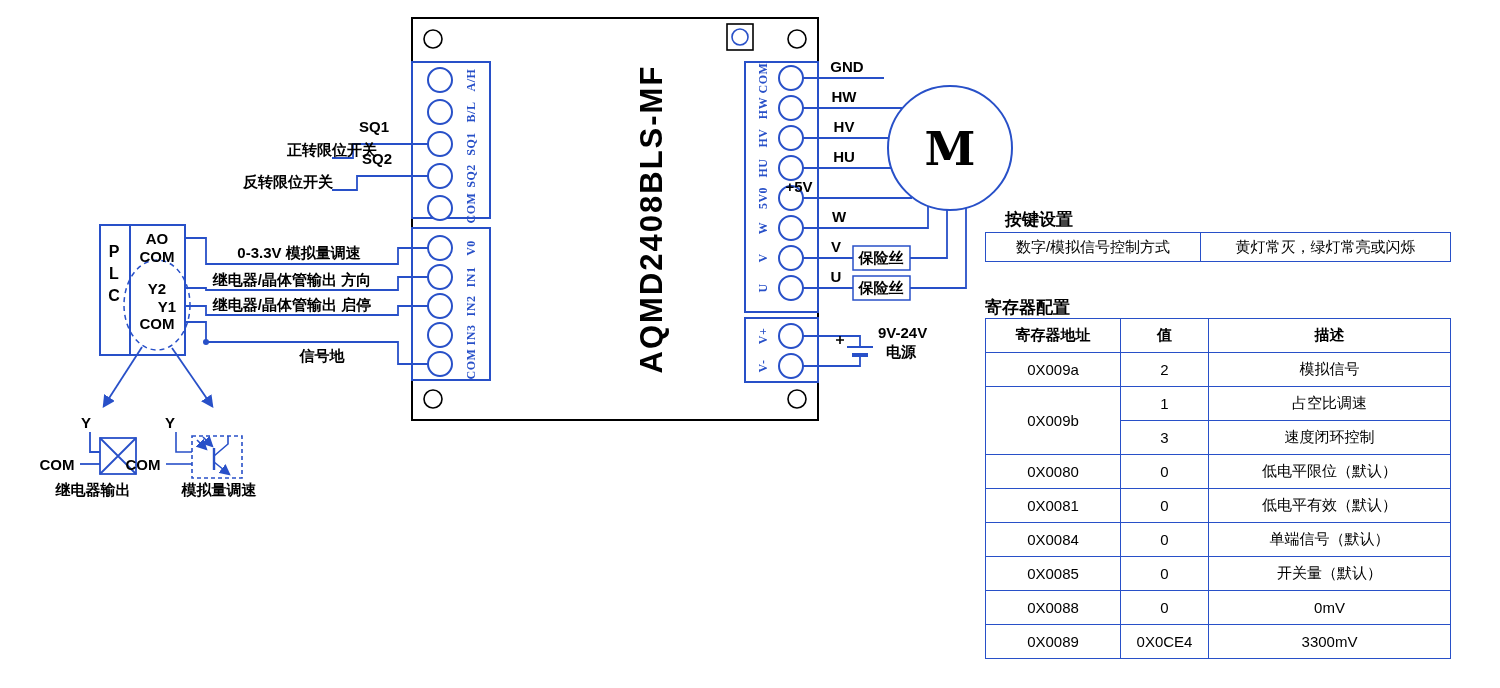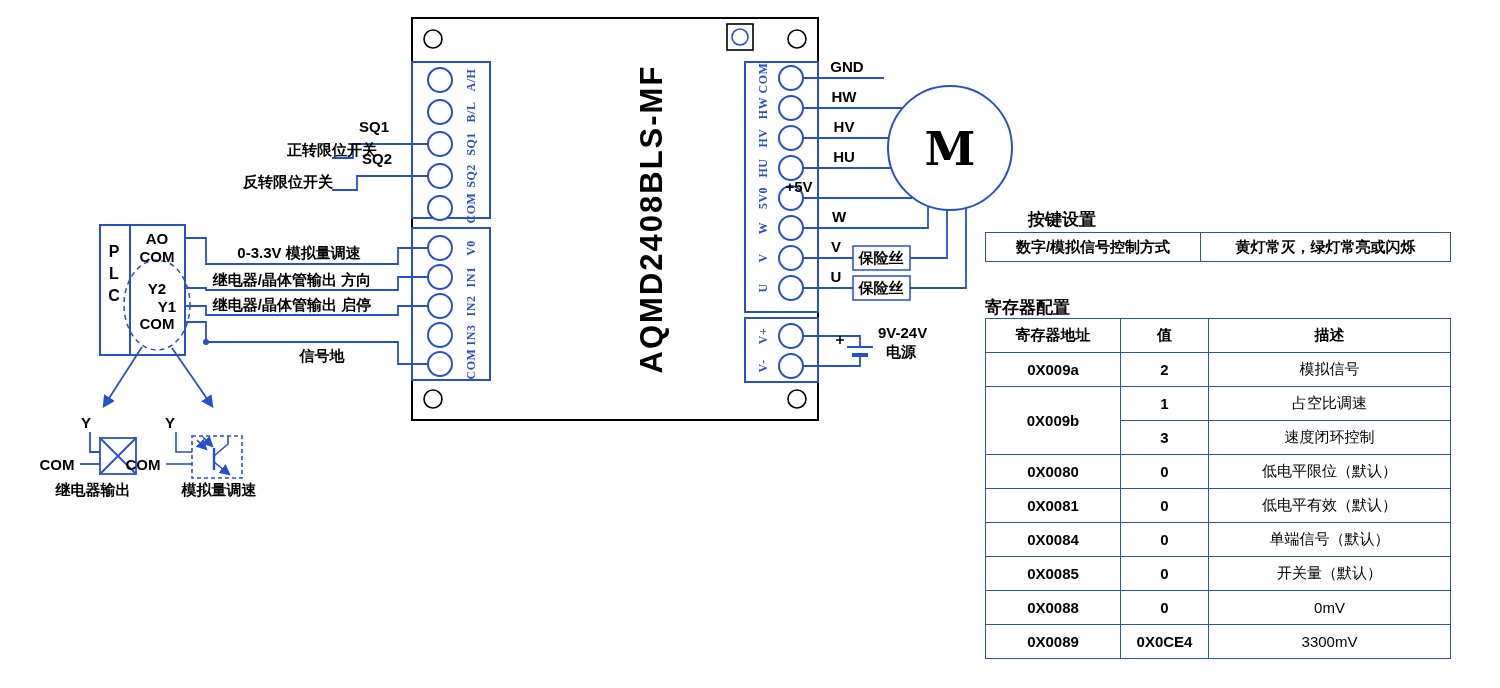--- a/index.html
+++ b/index.html
@@ -17,21 +17,21 @@
   .bname{position:absolute;transform:translate(-50%,-50%) rotate(-90deg);
          font:bold 31px "Liberation Sans",sans-serif;letter-spacing:2px;color:#000;white-space:nowrap;}
   .motor-m{position:absolute;transform:translate(-50%,-50%);font:bold 46px "DejaVu Serif",serif;color:#000;}
   table.tbl{position:absolute;border-collapse:collapse;table-layout:fixed;background:#fff;
             font-family:"Liberation Sans",sans-serif;font-size:15px;color:#000;}
   table.tbl td,table.tbl th{border:1.5px solid #2850C8;text-align:center;vertical-align:middle;
             padding:0 3px;overflow:hidden;white-space:nowrap;}
   table.tbl th{font-weight:bold;}
   #key-table tr{height:29px;}
   #reg-table tr{height:34px;}
-  .b{font-weight:bold;}
+  .b{font-weight:normal;}
 </style>
 </head>
 <body>
 
 <div id="stage">
 
   <svg id="diagram-svg" width="1500" height="688" viewBox="0 0 1500 688">
     <defs>
       <marker id="arr" viewBox="0 0 10 10" refX="8" refY="5" markerWidth="7" markerHeight="7" orient="auto-start-reverse">
         <path d="M0 0L10 5L0 10z" fill="#2850C8"></path>
@@ -208,21 +208,21 @@
   <div class="lbl" style="left:167px;top:306px;">Y1</div>
   <div class="lbl" style="left:157px;top:323px;">COM</div>
 
   <div class="lbl" style="left:86px;top:422px;">Y</div>
   <div class="lbl" style="left:57px;top:464px;">COM</div>
   <div class="lbl" style="left:93px;top:490px;">继电器输出</div>
   <div class="lbl" style="left:170px;top:422px;">Y</div>
   <div class="lbl" style="left:143px;top:464px;">COM</div>
   <div class="lbl" style="left:219px;top:490px;">模拟量调速</div>
 
-  <div class="title" style="left:1028px;top:219px;">按键设置</div>
+  <div class="title" style="left:1005px;top:219px;">按键设置</div>
   <table id="key-table" class="tbl" style="left:985px;top:232px;width:465px;">
     <colgroup>
         <col style="width:215px">
         <col style="width:250px">
       </colgroup>
     <tbody>
     <tr>
       <td class="b">数字/模拟信号控制方式</td>
       <td class="b">黄灯常灭，绿灯常亮或闪烁</td>
     </tr>

